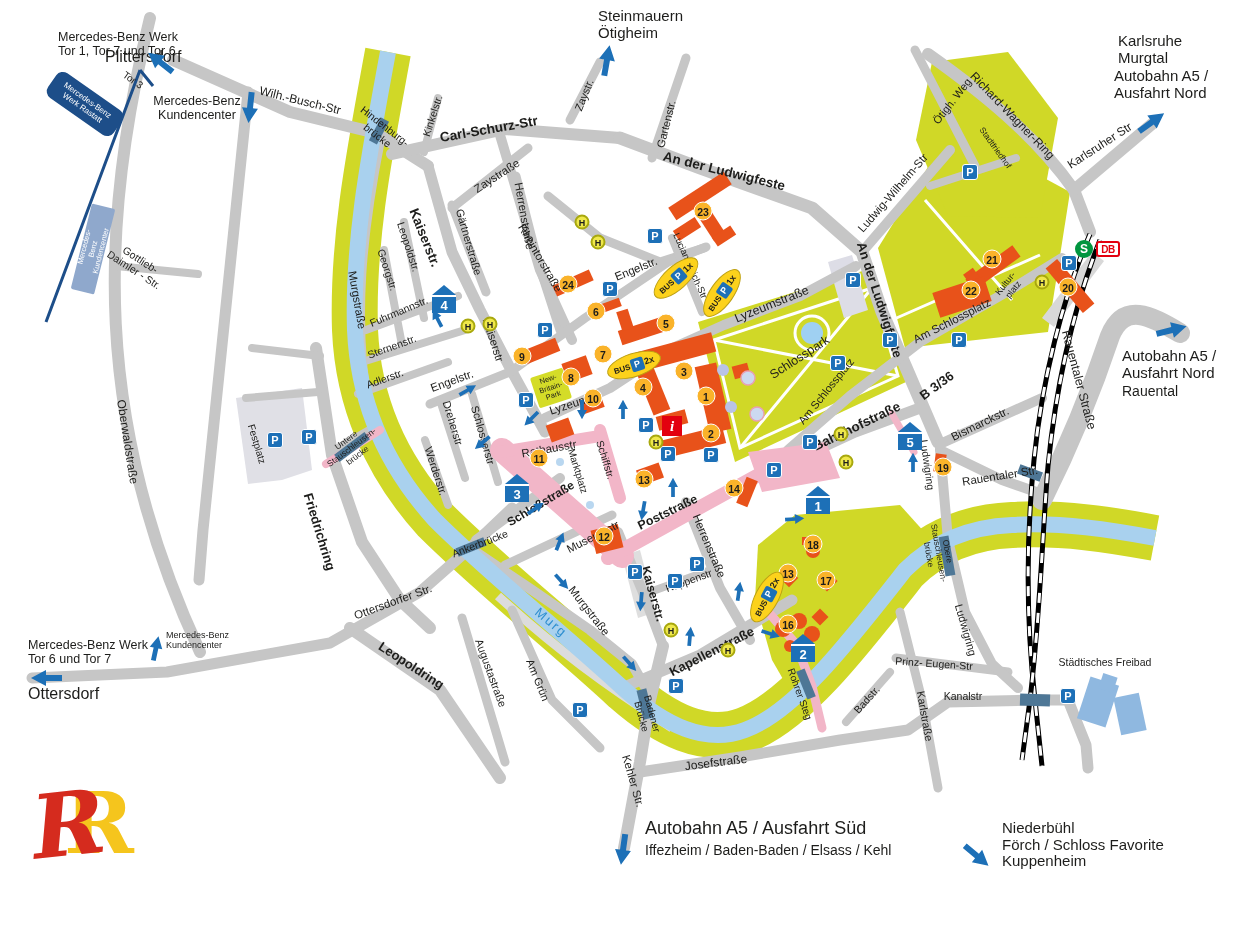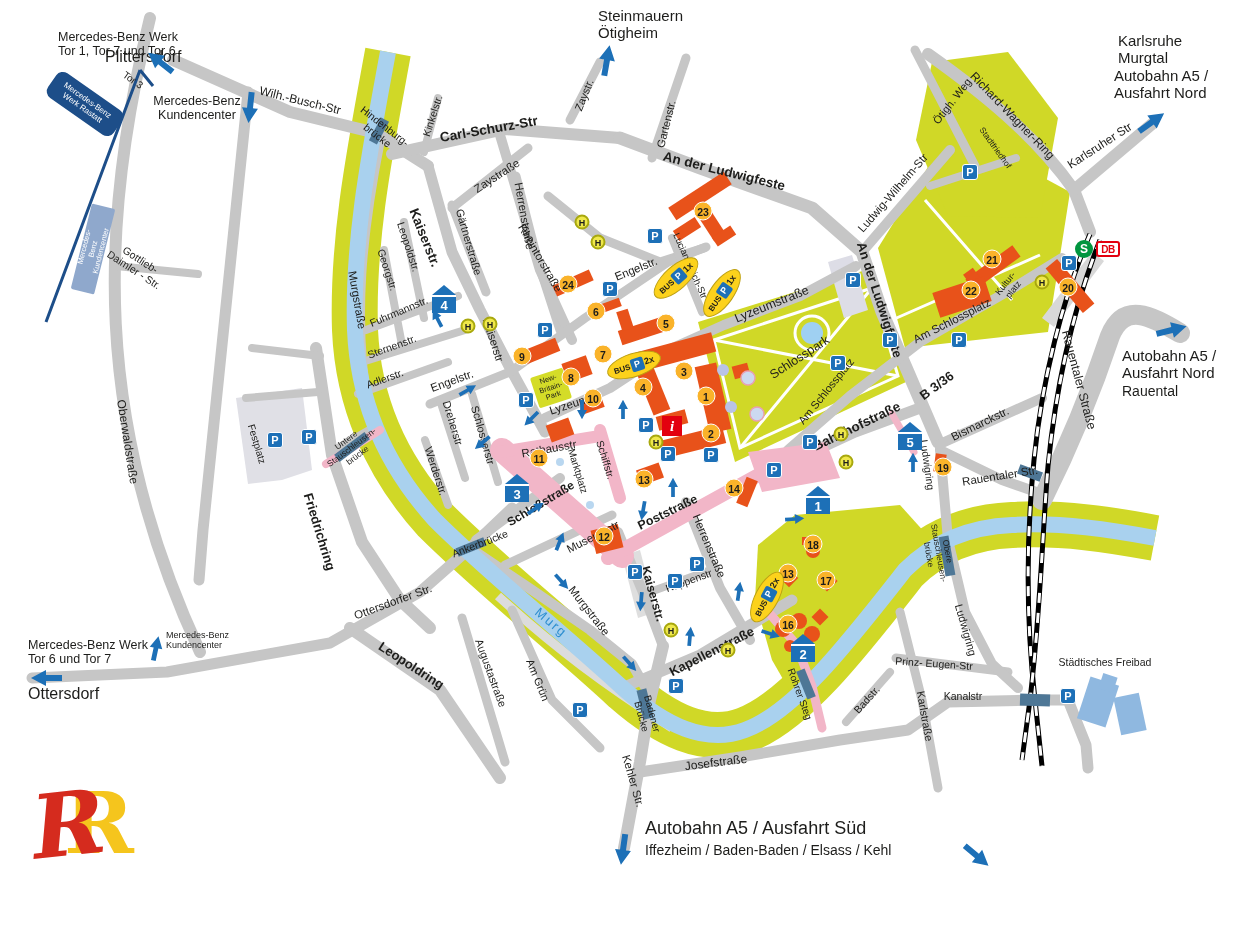--- a/index.html
+++ b/index.html
@@ -209,20 +209,23 @@
 Kundencenter</div>
       <div class="lbl la" style="left: 598px; top: 24px; position: absolute; transform: translate(0px, -50%) rotate(0deg); font-size: 15px;">Steinmauern
 Ötigheim</div>
       <div class="lbl la" style="left: 1118px; top: 49px; position: absolute; transform: translate(0px, -50%) rotate(0deg); font-size: 15px;">Karlsruhe
 Murgtal</div>
       <div class="lbl la" style="left: 1114px; top: 84px; position: absolute; transform: translate(0px, -50%) rotate(0deg); font-size: 15px;">Autobahn A5 /
 Ausfahrt Nord</div>
       <div class="lbl la" style="left: 1122px; top: 364px; position: absolute; transform: translate(0px, -50%) rotate(0deg); font-size: 15px;">Autobahn A5 /
 Ausfahrt Nord</div>
       <div class="lbl la" style="left: 1122px; top: 392px; position: absolute; transform: translate(0px, -50%) rotate(0deg); font-size: 14px;">Rauental</div>
+      <div class="lbl la" style="left: 1002px; top: 845px; position: absolute; transform: translate(0px, -50%) rotate(0deg); font-size: 15px;">Niederbühl
+Förch / Schloss Favorite
+Kuppenheim</div>
       <div class="lbl la" style="left: 645px; top: 829px; position: absolute; transform: translate(0px, -50%) rotate(0deg); font-size: 18px;">Autobahn A5 / Ausfahrt Süd</div>
       <div class="lbl la" style="left: 645px; top: 851px; position: absolute; transform: translate(0px, -50%) rotate(0deg); font-size: 14px;">Iffezheim / Baden-Baden / Elsass / Kehl</div>
       <div class="lbl la" style="left: 28px; top: 653px; position: absolute; transform: translate(0px, -50%) rotate(0deg); font-size: 12.5px;">Mercedes-Benz Werk
 Tor 6 und Tor 7</div>
       <div class="lbl la" style="left: 28px; top: 694px; position: absolute; transform: translate(0px, -50%) rotate(0deg); font-size: 16px;">Ottersdorf</div>
       <div class="lbl la" style="left: 166px; top: 641px; position: absolute; transform: translate(0px, -50%) rotate(0deg); font-size: 9px;">Mercedes-Benz
 Kundencenter</div>
       <div class="lbl" style="left: 1105px; top: 663px; position: absolute; transform: translate(-50%, -50%) rotate(0deg); font-size: 10.5px;">Städtisches Freibad</div>
       <div class="lbl" style="left: 133px; top: 80px; position: absolute; transform: translate(-50%, -50%) rotate(35deg); font-size: 10px;">Tor 3</div>
       <div class="lbl" style="left: 137px; top: 265px; position: absolute; transform: translate(-50%, -50%) rotate(33deg); font-size: 10.5px;">Gottlieb-

